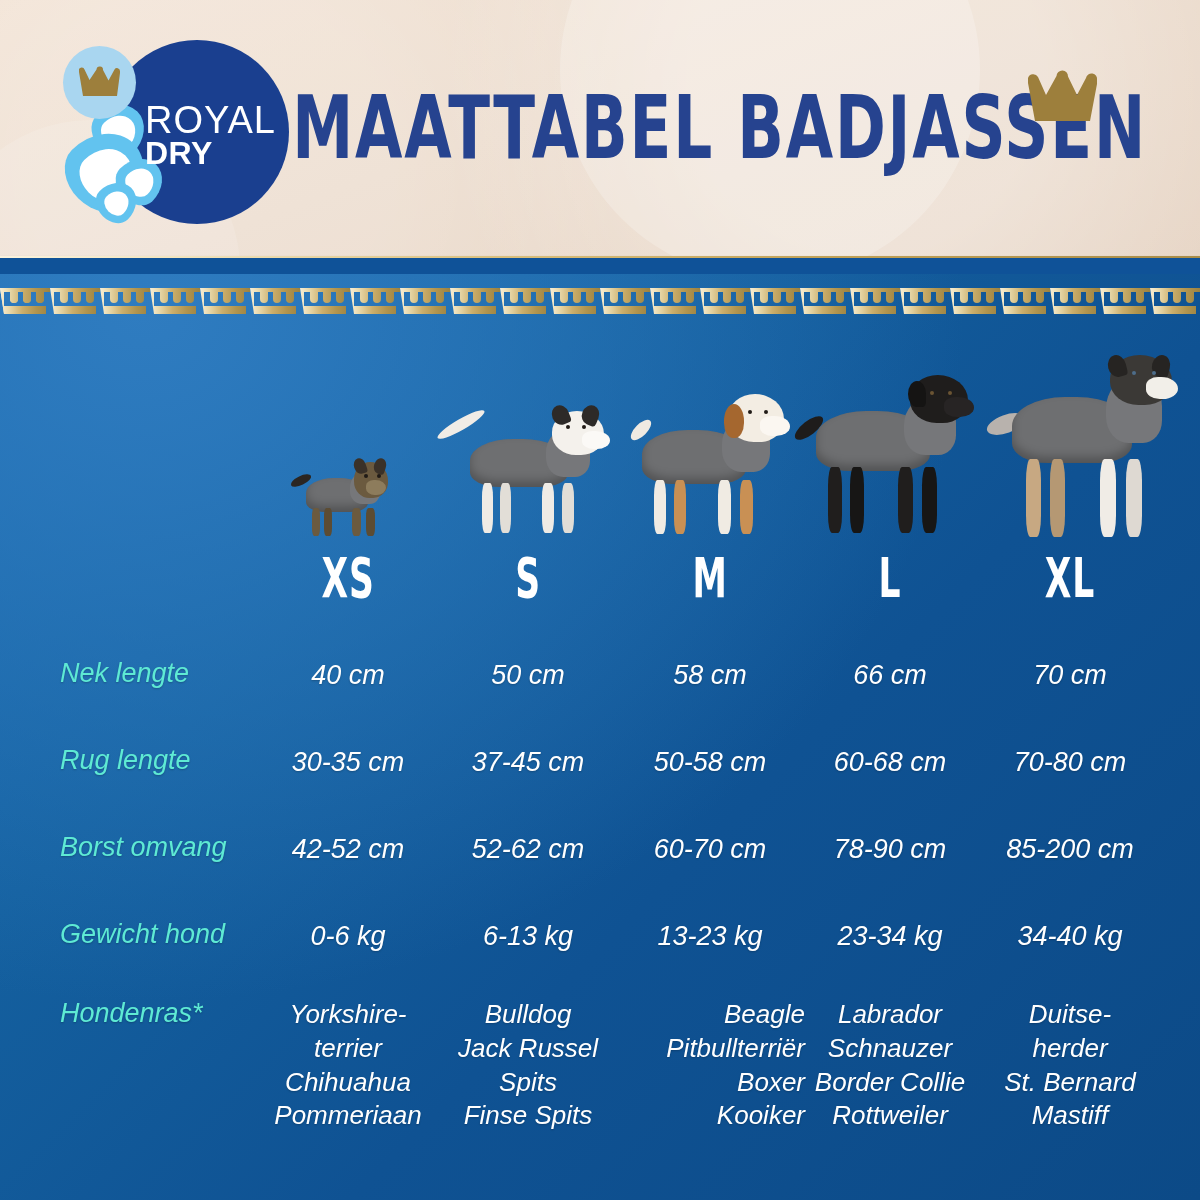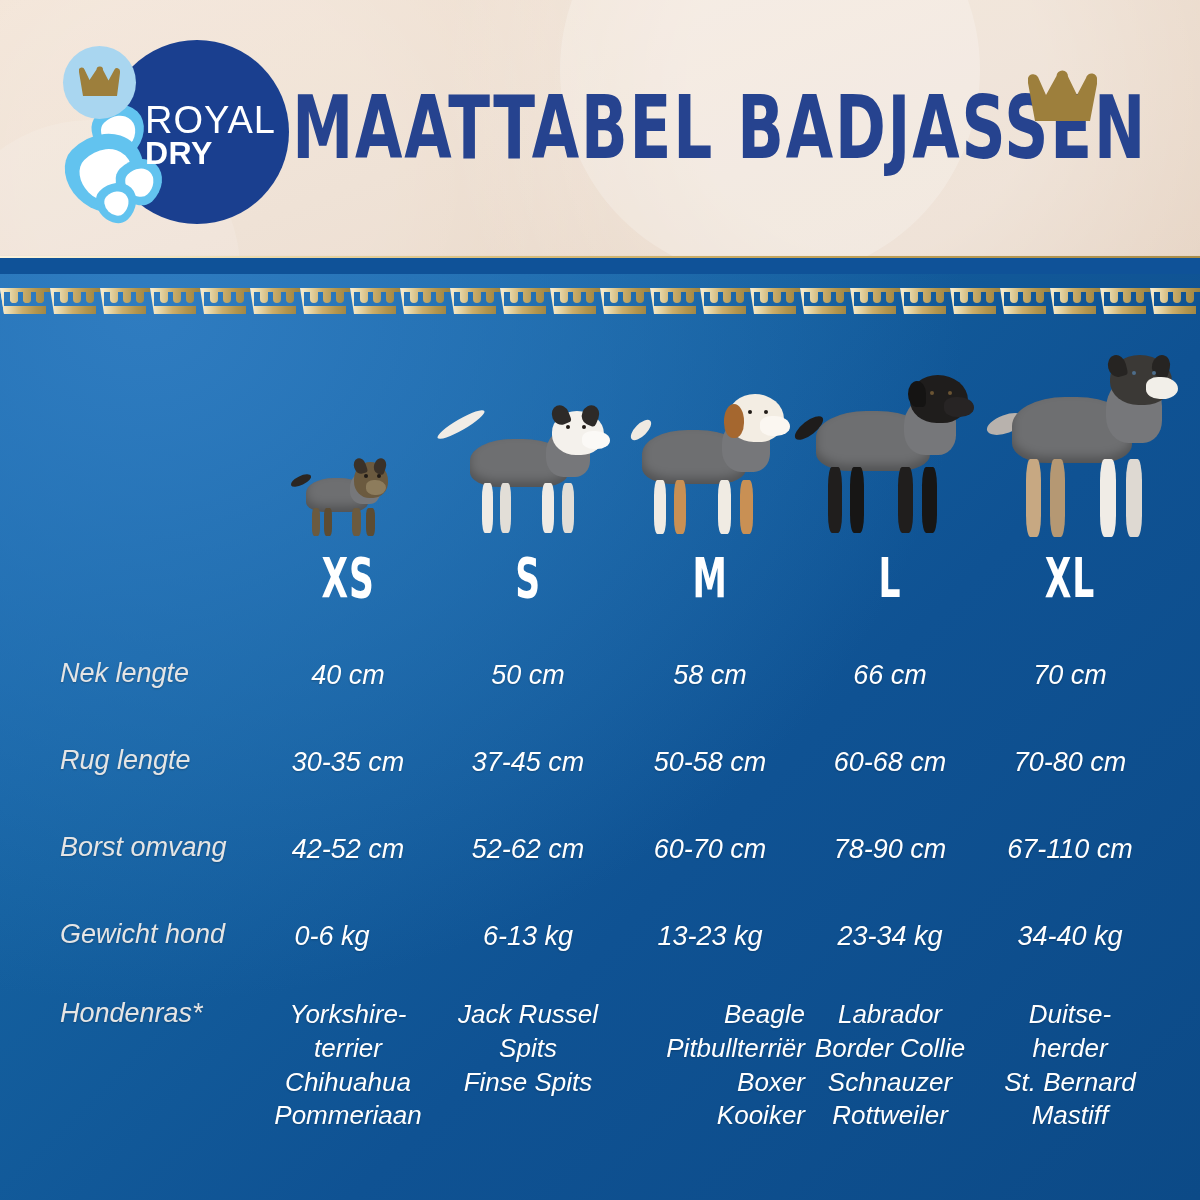--- a/index.html
+++ b/index.html
@@ -107,21 +107,21 @@
     font-size:48px; font-weight:bold; color:#ffffff;
     transform:scaleX(.80) scaleY(1.15); transform-origin:center top;
     letter-spacing:1px;
   }
 
   
   #table{ position:absolute; left:0; top:630px; width:1200px; }
   .trow{ position:absolute; left:0; width:1200px; }
   .rlabel{
     position:absolute; left:60px; top:0;
-    font-style:italic; font-size:27px; color:#e5e5e5;
+    font-style:italic; font-size:27px; color:#5eead4;
     white-space:nowrap;
     text-shadow:0 1px 2px rgba(0,0,0,.22);
   }
   .cell{
     position:absolute; top:0; width:190px; text-align:center;
     font-style:italic; font-size:27px; color:#ffffff; line-height:1.28;
     text-shadow:0 1px 2px rgba(0,0,0,.22);
   }
   .cell.breed{ font-size:26px; line-height:1.30; top:0; }
 </style>
@@ -342,55 +342,56 @@
       <div class="cell" style="left:795px;">60-68 cm</div>
       <div class="cell" style="left:975px;">70-80 cm</div>
     </div>
 
     <div class="trow" style="top:202px;">
       <div class="rlabel">Borst omvang</div>
       <div class="cell" style="left:253px;">42-52 cm</div>
       <div class="cell" style="left:433px;">52-62 cm</div>
       <div class="cell" style="left:615px;">60-70 cm</div>
       <div class="cell" style="left:795px;">78-90 cm</div>
-      <div class="cell" style="left:975px;">67-110 cm</div>
+      <div class="cell" style="left:975px;">85-200 cm</div>
     </div>
 
     <div class="trow" style="top:289px;">
       <div class="rlabel">Gewicht hond</div>
-      <div class="cell" style="left:237px;">0-6 kg</div>
+      <div class="cell" style="left:253px;">0-6 kg</div>
       <div class="cell" style="left:433px;">6-13 kg</div>
       <div class="cell" style="left:615px;">13-23 kg</div>
       <div class="cell" style="left:795px;">23-34 kg</div>
       <div class="cell" style="left:975px;">34-40 kg</div>
     </div>
 
     <div class="trow" style="top:368px;">
       <div class="rlabel">Hondenras*</div>
       <div class="cell breed" style="left:253px;">
           <div>Yorkshire-</div>
           <div>terrier</div>
           <div>Chihuahua</div>
           <div>Pommeriaan</div>
         </div>
       <div class="cell breed" style="left:433px;">
+          <div>Bulldog</div>
           <div>Jack Russel</div>
           <div>Spits</div>
           <div>Finse Spits</div>
         </div>
       <div class="cell breed" style="left:615px;text-align:right;">
           <div>Beagle</div>
           <div>Pitbullterriër</div>
           <div>Boxer</div>
           <div>Kooiker</div>
         </div>
       <div class="cell breed" style="left:795px;">
           <div>Labrador</div>
+          <div>Schnauzer</div>
           <div>Border Collie</div>
-          <div>Schnauzer</div>
           <div>Rottweiler</div>
         </div>
       <div class="cell breed" style="left:975px;">
           <div>Duitse-</div>
           <div>herder</div>
           <div>St. Bernard</div>
           <div>Mastiff</div>
         </div>
     </div>
   </div>

